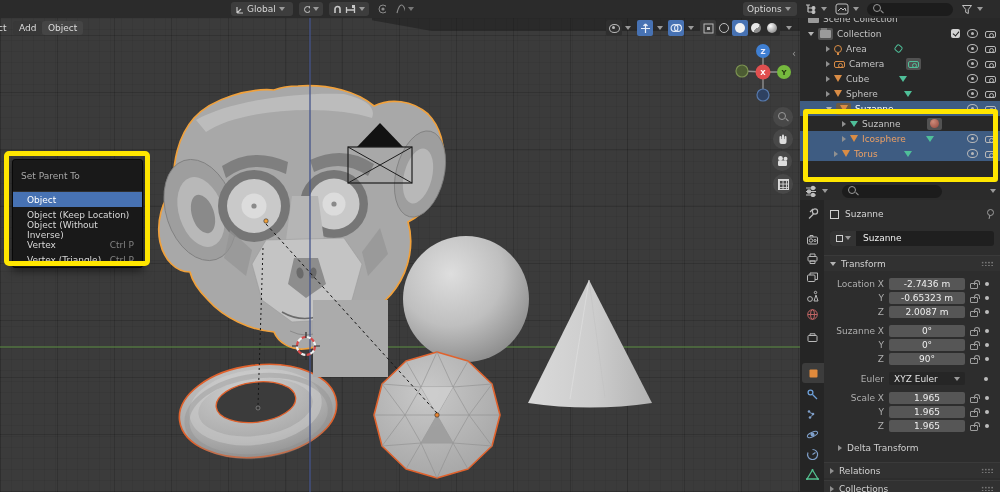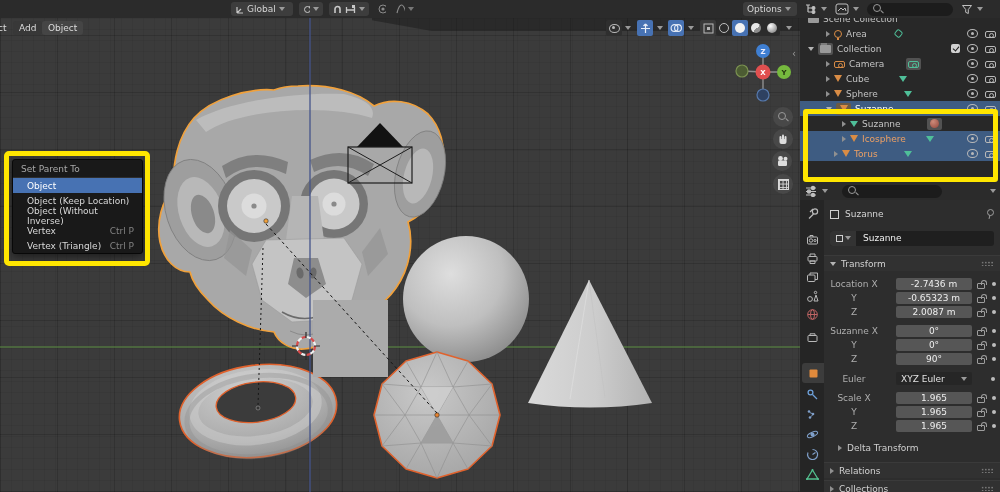--- a/index.html
+++ b/index.html
@@ -72,28 +72,28 @@
 .ol-row.sel .lbl.or{color:#eda064}
 .rt{margin-left:auto;display:flex;align-items:center;gap:7px}
 
 .props{position:absolute;left:800px;top:182px;width:200px;height:310px;background:#2d2d2d}
 .pr-header{position:absolute;left:0;top:0;width:200px;height:18px;background:#2b2b2b;display:flex;align-items:center;gap:4px;padding:0 4px}
 .tabstrip{position:absolute;left:0;top:18px;width:24px;height:292px;background:#252525}
 .tab{position:absolute;left:0;width:24px;height:20px;display:flex;align-items:center;justify-content:center}
 .tab.active{background:#3c3c3c;border-radius:3px 0 0 3px;left:2px;width:22px}
 .pcontent{position:absolute;left:24px;top:18px;width:176px;height:292px}
 .prow{position:absolute;left:0;width:176px;display:flex;align-items:center}
-.flabel{width:60px;text-align:center;color:#aeaeae;margin-right:12px;white-space:nowrap}
+.flabel{width:60px;text-align:right;color:#aeaeae;margin-right:5px;white-space:nowrap}
 .fval{width:76px;height:12px;background:#565656;border-radius:2px;color:#efefef;display:flex;align-items:center;justify-content:center}
 .fdrop{width:76px;height:13px;background:#262626;border-radius:2px;color:#e2e2e2;display:flex;align-items:center;padding:0 5px;justify-content:space-between}
 .panelhead{position:absolute;left:0;width:176px;height:16px;background:#313131;border-top:1px solid #3a3a3a;display:flex;align-items:center;gap:5px;padding:0 6px;color:#d2d2d2}
 
 .ybox{position:absolute;border:5px solid #ffe600;border-radius:5px;z-index:70;pointer-events:none}
 .pmenu{position:absolute;left:12px;top:159px;width:131px;background:#191919;border:1px solid #080808;border-radius:3px;z-index:60;box-shadow:0 3px 8px rgba(0,0,0,.5)}
-.pmenu .title{height:18px;display:flex;align-items:center;padding:0 8px;color:#a8a8a8;border-bottom:1px solid #2e2e2e}
+.pmenu .title{height:32px;display:flex;align-items:center;padding:0 8px;color:#a8a8a8;border-bottom:1px solid #2e2e2e}
 .pmenu .item{height:15px;display:flex;align-items:center;padding:0 8px 0 14px;color:#d8d8d8}
 .pmenu .item .sc{margin-left:auto;color:#828282}
 .pmenu .item.hl{background:#4772b3;color:#fff}
 
 .navbtn{position:absolute;width:20px;height:20px;border-radius:50%;background:#4a4a4ae0;display:flex;align-items:center;justify-content:center}
 .gridglyph{width:11px;height:11px;background:
  linear-gradient(#d8d8d8 1px,transparent 1px) 0 0/3.6px 3.6px,
  linear-gradient(90deg,#d8d8d8 1px,transparent 1px) 0 0/3.6px 3.6px;border:1px solid #d8d8d8}
 </style>
 </head>
@@ -369,38 +369,38 @@
     </div>
     <div class="ybox" style="left:4px;top:151px;width:146px;height:115px"></div>
   </div>
 
   <div class="outliner">
     <div class="ol-rows">
       <div class="ol-row" style="padding-left:8px">
         <span class="i-box"></span>
           <span class="lbl">Scene Collection</span>
       </div>
+      <div class="ol-row" style="padding-left:8px">
+        <span class="dis open"></span>
+        <span class="iconbox">
+            <span class="i-box"></span>
+          </span>
+        <span class="lbl">Collection</span>
+        <span class="rt">
+            <span class="i-check"></span>
+            <span class="i-eye"></span>
+            <span class="i-cam"></span>
+          </span>
+      </div>
       <div class="ol-row" style="padding-left:26px">
         <span class="dis"></span>
         <span class="i-light"></span>
         <span class="lbl">Area</span>
         <span class="i-lightdata" style="margin-left:24px"></span>
         <span class="rt">
-            <span class="i-eye"></span>
-            <span class="i-cam"></span>
-          </span>
-      </div>
-      <div class="ol-row" style="padding-left:8px">
-        <span class="dis open"></span>
-        <span class="iconbox">
-            <span class="i-box"></span>
-          </span>
-        <span class="lbl">Collection</span>
-        <span class="rt">
-            <span class="i-check"></span>
             <span class="i-eye"></span>
             <span class="i-cam"></span>
           </span>
       </div>
       <div class="ol-row" style="padding-left:26px">
         <span class="dis"></span>
         <span class="i-cam orange"></span>
         <span class="lbl">Camera</span>
         <span class="iconbox" style="margin-left:18px">
             <span class="i-cam teal"></span>

